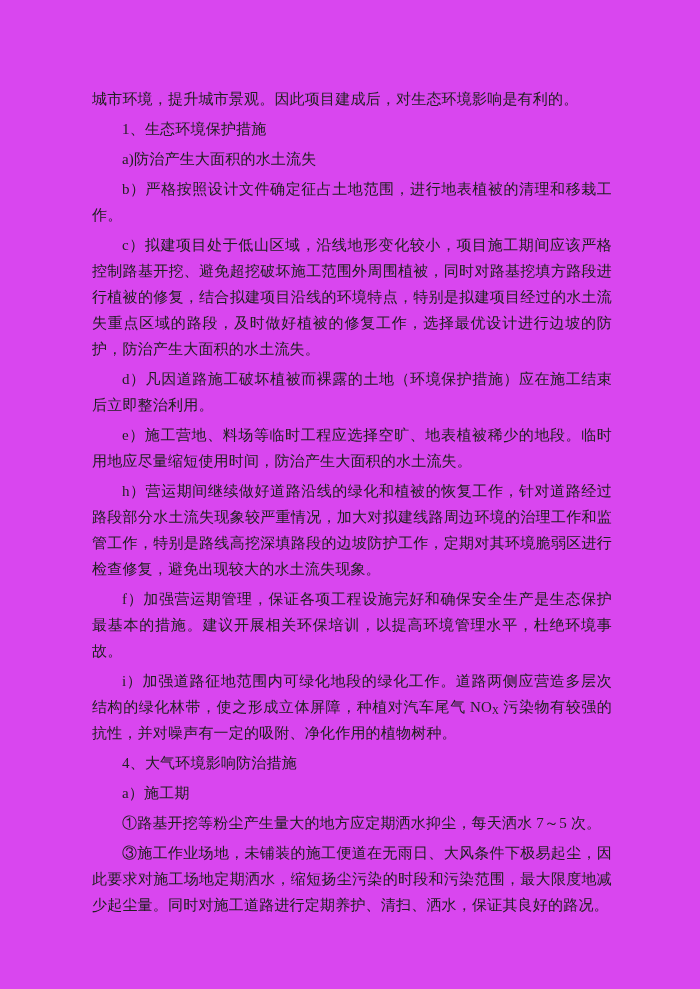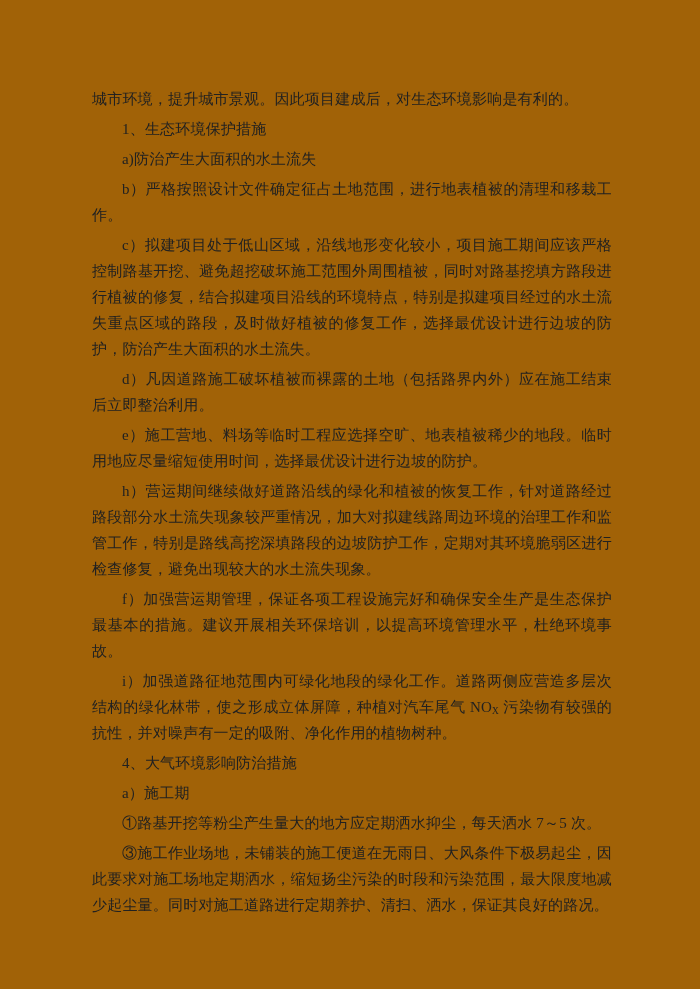--- a/index.html
+++ b/index.html
@@ -35,29 +35,29 @@
   }
   .doc-body sub {
     font-size: 0.62em;
     line-height: 0;
     vertical-align: -0.25em;
   }
 </style>
 </head>
 <body>
 
-<main class="page" style="background: #a16207;">
+<main class="page" style="background: #d946ef;">
   <div class="doc-body" style="color: rgb(33, 33, 33);">
       <p><span>城市环境，提升城市景观。因此项目建成后，对生态环境影响是有利的。</span></p>
       <p class="indent"><span>1、生态环境保护措施</span></p>
       <p class="indent"><span>a)防治产生大面积的水土流失</span></p>
       <p class="indent"><span>b）严格按照设计文件确定征占土地范围，进行地表植被的清理和移栽工作。</span></p>
       <p class="indent"><span>c）拟建项目处于低山区域，沿线地形变化较小，项目施工期间应该严格控制路基开挖、避免超挖破坏施工范围外周围植被，同时对路基挖填方路段进行植被的修复，结合拟建项目沿线的环境特点，特别是拟建项目经过的水土流失重点区域的路段，及时做好植被的修复工作，选择最优设计进行边坡的防护，防治产生大面积的水土流失。</span></p>
-      <p class="indent"><span>d）凡因道路施工破坏植被而裸露的土地（包括路界内外）应在施工结束后立即整治利用。</span></p>
-      <p class="indent"><span>e）施工营地、料场等临时工程应选择空旷、地表植被稀少的地段。临时用地应尽量缩短使用时间，选择最优设计进行边坡的防护。</span></p>
+      <p class="indent"><span>d）凡因道路施工破坏植被而裸露的土地（环境保护措施）应在施工结束后立即整治利用。</span></p>
+      <p class="indent"><span>e）施工营地、料场等临时工程应选择空旷、地表植被稀少的地段。临时用地应尽量缩短使用时间，防治产生大面积的水土流失。</span></p>
       <p class="indent"><span>h）营运期间继续做好道路沿线的绿化和植被的恢复工作，针对道路经过路段部分水土流失现象较严重情况，加大对拟建线路周边环境的治理工作和监管工作，特别是路线高挖深填路段的边坡防护工作，定期对其环境脆弱区进行检查修复，避免出现较大的水土流失现象。</span></p>
       <p class="indent"><span>f）加强营运期管理，保证各项工程设施完好和确保安全生产是生态保护最基本的措施。建议开展相关环保培训，以提高环境管理水平，杜绝环境事故。</span></p>
       <p class="indent"><span>i）加强道路征地范围内可绿化地段的绿化工作。道路两侧应营造多层次结构的绿化林带，使之形成立体屏障，种植对汽车尾气 NO</span><sub>X</sub><span> 污染物有较强的抗性，并对噪声有一定的吸附、净化作用的植物树种。</span></p>
       <p class="indent"><span>4、大气环境影响防治措施</span></p>
       <p class="indent"><span>a）施工期</span></p>
       <p class="indent"><span>①路基开挖等粉尘产生量大的地方应定期洒水抑尘，每天洒水 7～5 次。</span></p>
       <p class="indent"><span>③施工作业场地，未铺装的施工便道在无雨日、大风条件下极易起尘，因此要求对施工场地定期洒水，缩短扬尘污染的时段和污染范围，最大限度地减少起尘量。同时对施工道路进行定期养护、清扫、洒水，保证其良好的路况。</span></p>
     </div>
 </main>
 

